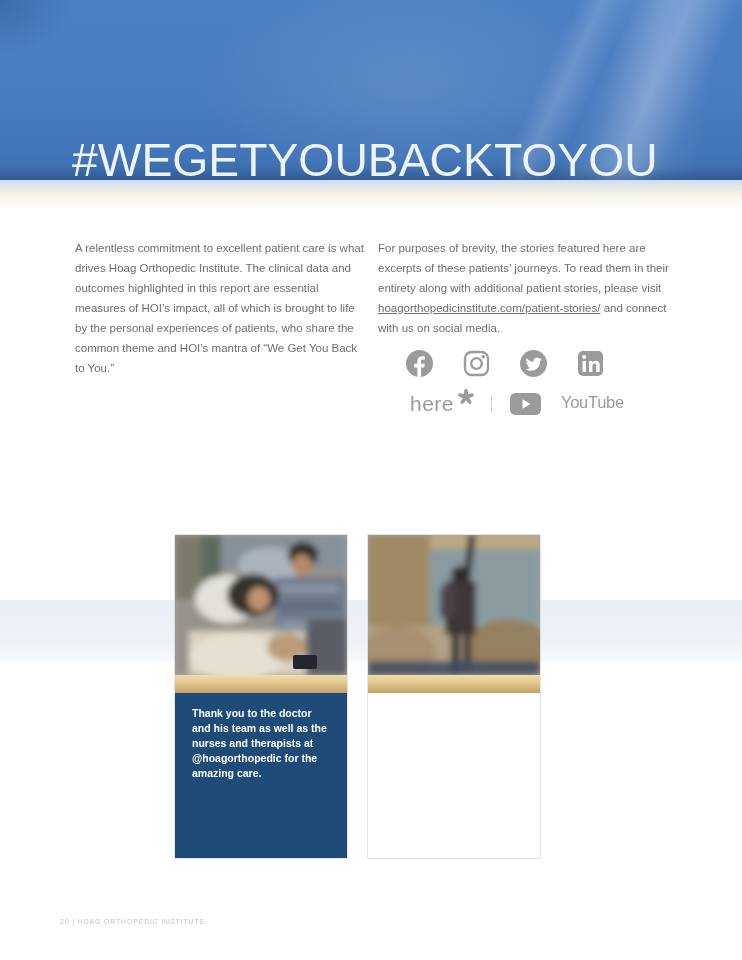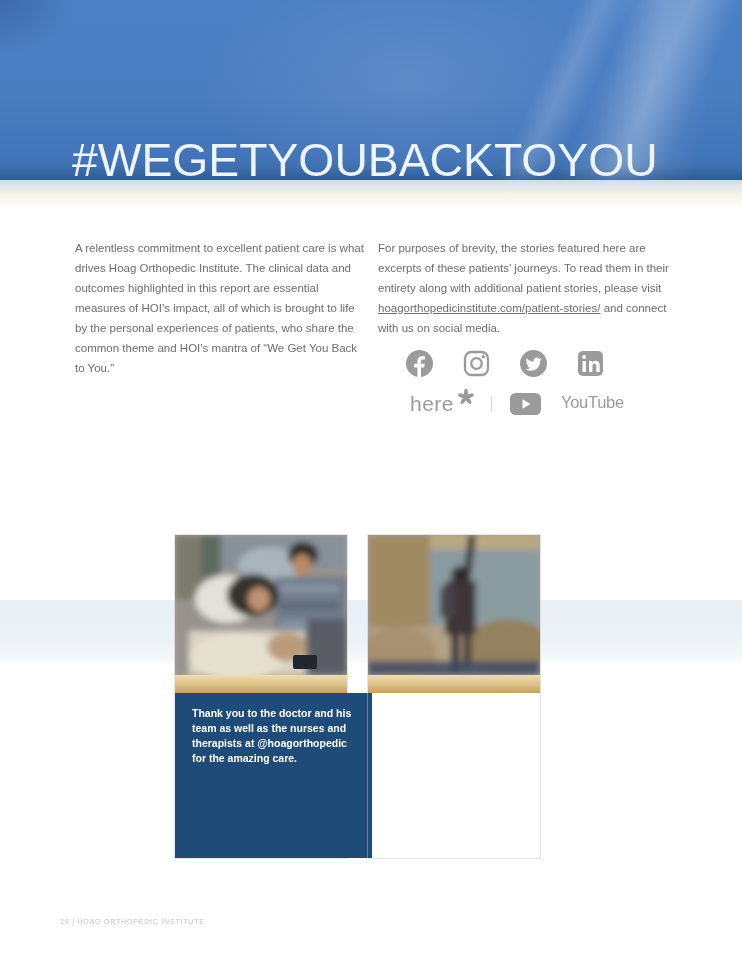--- a/index.html
+++ b/index.html
@@ -52,21 +52,21 @@
     background:linear-gradient(180deg,#e9eff5 0%, #edf2f7 70%, #f7fafc 100%);
   }
   
   .card{position:absolute;top:535px;width:172px;height:323px;box-shadow:0 0 0 1px rgba(190,200,210,.45);}
   .card-left{left:175px;}
   .card-right{left:368px;}
   .card-photo{width:172px;height:140px;overflow:hidden;background:#a9a29a;}
   .card-photo svg{display:block;}
   .card-strip{width:172px;height:18px;background:linear-gradient(180deg,#eedfae 0%, #dcc085 55%, #c4a264 100%);}
   .card-caption{
-    width:197px;height:165px;background:#1f4b78;box-sizing:border-box;
+    width:172px;height:165px;background:#1f4b78;box-sizing:border-box;
     padding:13px 16px 0 17px;color:#ffffff;font-size:10.5px;font-weight:700;line-height:15px;
   }
   
   .footer{
     position:absolute;left:60px;top:918px;
     font-size:7px;letter-spacing:.8px;color:#c3c3c3;text-transform:uppercase;
   }
 </style>
 </head>
 <body>

